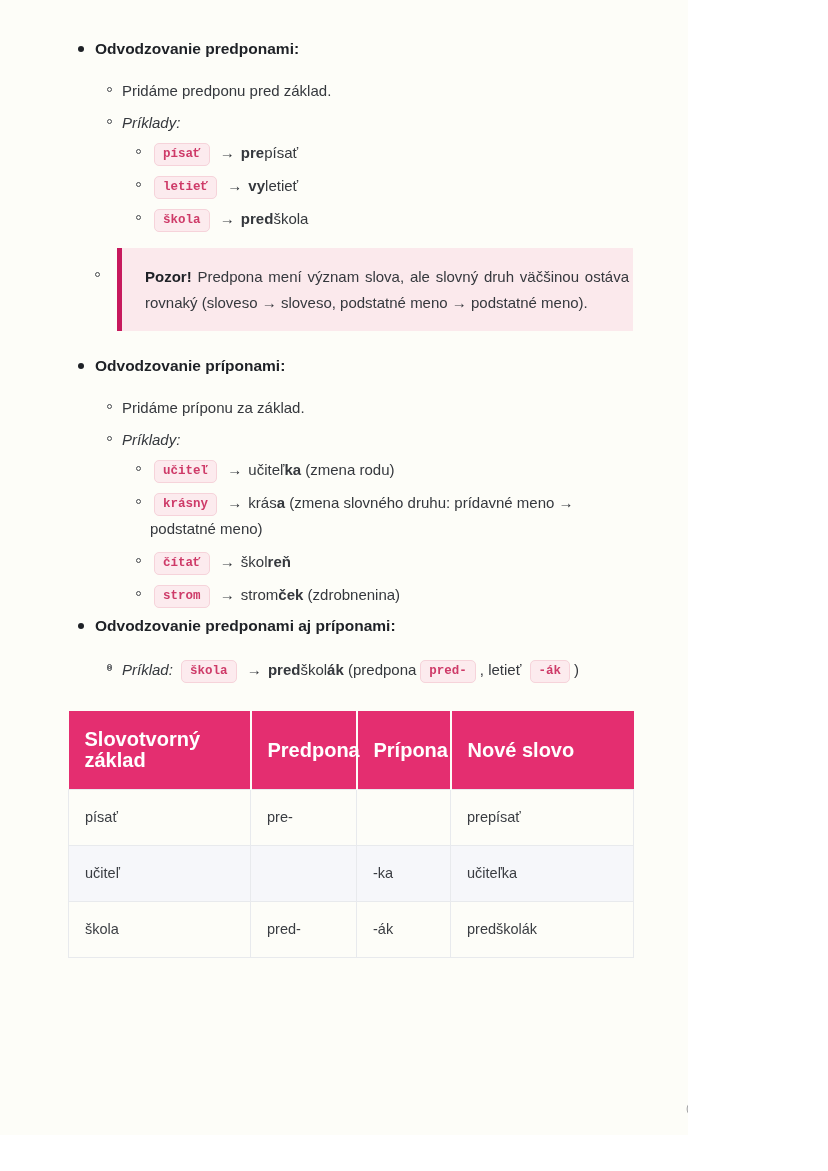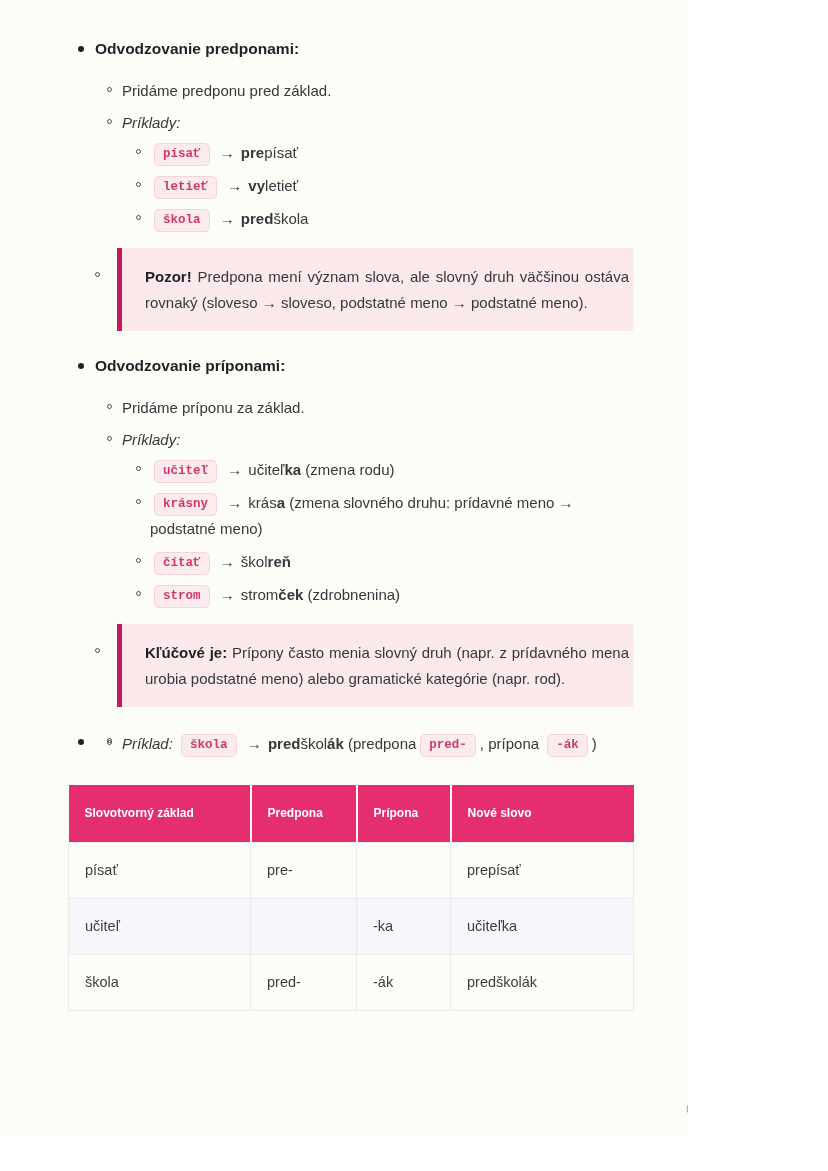--- a/index.html
+++ b/index.html
@@ -79,21 +79,21 @@
     line-height: 25.5px; text-align: justify;
   }
   .callout b { color: #1e2126; }
   
   .dtable {
     border-collapse: collapse; table-layout: fixed;
     width: 565px; margin-top: 28px;
   }
   .dtable th {
     background: #e42e70; color: #ffffff;
-    font-weight: 700; font-size: 12px; text-align: left;
+    font-weight: 700; font-size: 20px; text-align: left;
     padding: 18px 16px; line-height: 21px;
     border-right: 2px solid #fdfdf8;
   }
   .dtable th:last-child { border-right: none; }
   .dtable td {
     font-size: 14.5px; color: #3a3d42;
     padding: 17px 16px; line-height: 21px;
     border: 1px solid #e8eaed;
     background: #fdfdf8;
   }
@@ -174,42 +174,37 @@
         <span class="chip">čítať</span>
         <span class="arrow">→</span>
         <span><span>škol</span><b>reň</b><span></span></span>
       </div>
       <div class="li3 example">
         <span class="b2"></span>
         <span class="chip">strom</span>
         <span class="arrow">→</span>
         <span><span>strom</span><b>ček</b><span> (zdrobnenina)</span></span>
       </div>
-      <div class="callout-row">
-        <span class="b2"></span>
-        <div class="callout">
-          <b>Kľúčové je:</b> <span>Prípony často menia slovný druh (napr. z prídavného mena urobia podstatné meno) alebo gramatické kategórie (napr. rod).</span>
-        </div>
-      </div>
     </div>
 
     <div>
       <div class="li1">
         <span class="b1"></span>
+        <span>Odvodzovanie predponami aj príponami:</span>
       </div>
       <div class="li2 intro">
         <span class="b2"></span>
       </div>
       <div class="li2 example" style="line-height:26px;">
         <span class="b2" style="top:9px;"></span>
         <span class="italic">Príklad:</span>
         <span class="chip">škola</span>
         <span class="arrow">→</span>
         <span><b>pred</b><span>škol</span><b>ák</b></span>
-        <span>(predpona</span><span class="chip">pred-</span><span>, prípona</span>
+        <span>(predpona</span><span class="chip">pred-</span><span>, letieť</span>
         <span class="chip">-ák</span><span>)</span>
       </div>
     </div>
 
     <table class="dtable">
       <colgroup>
         <col style="width:182px">
           <col style="width:106px">
           <col style="width:94px">
           <col style="width:183px">

